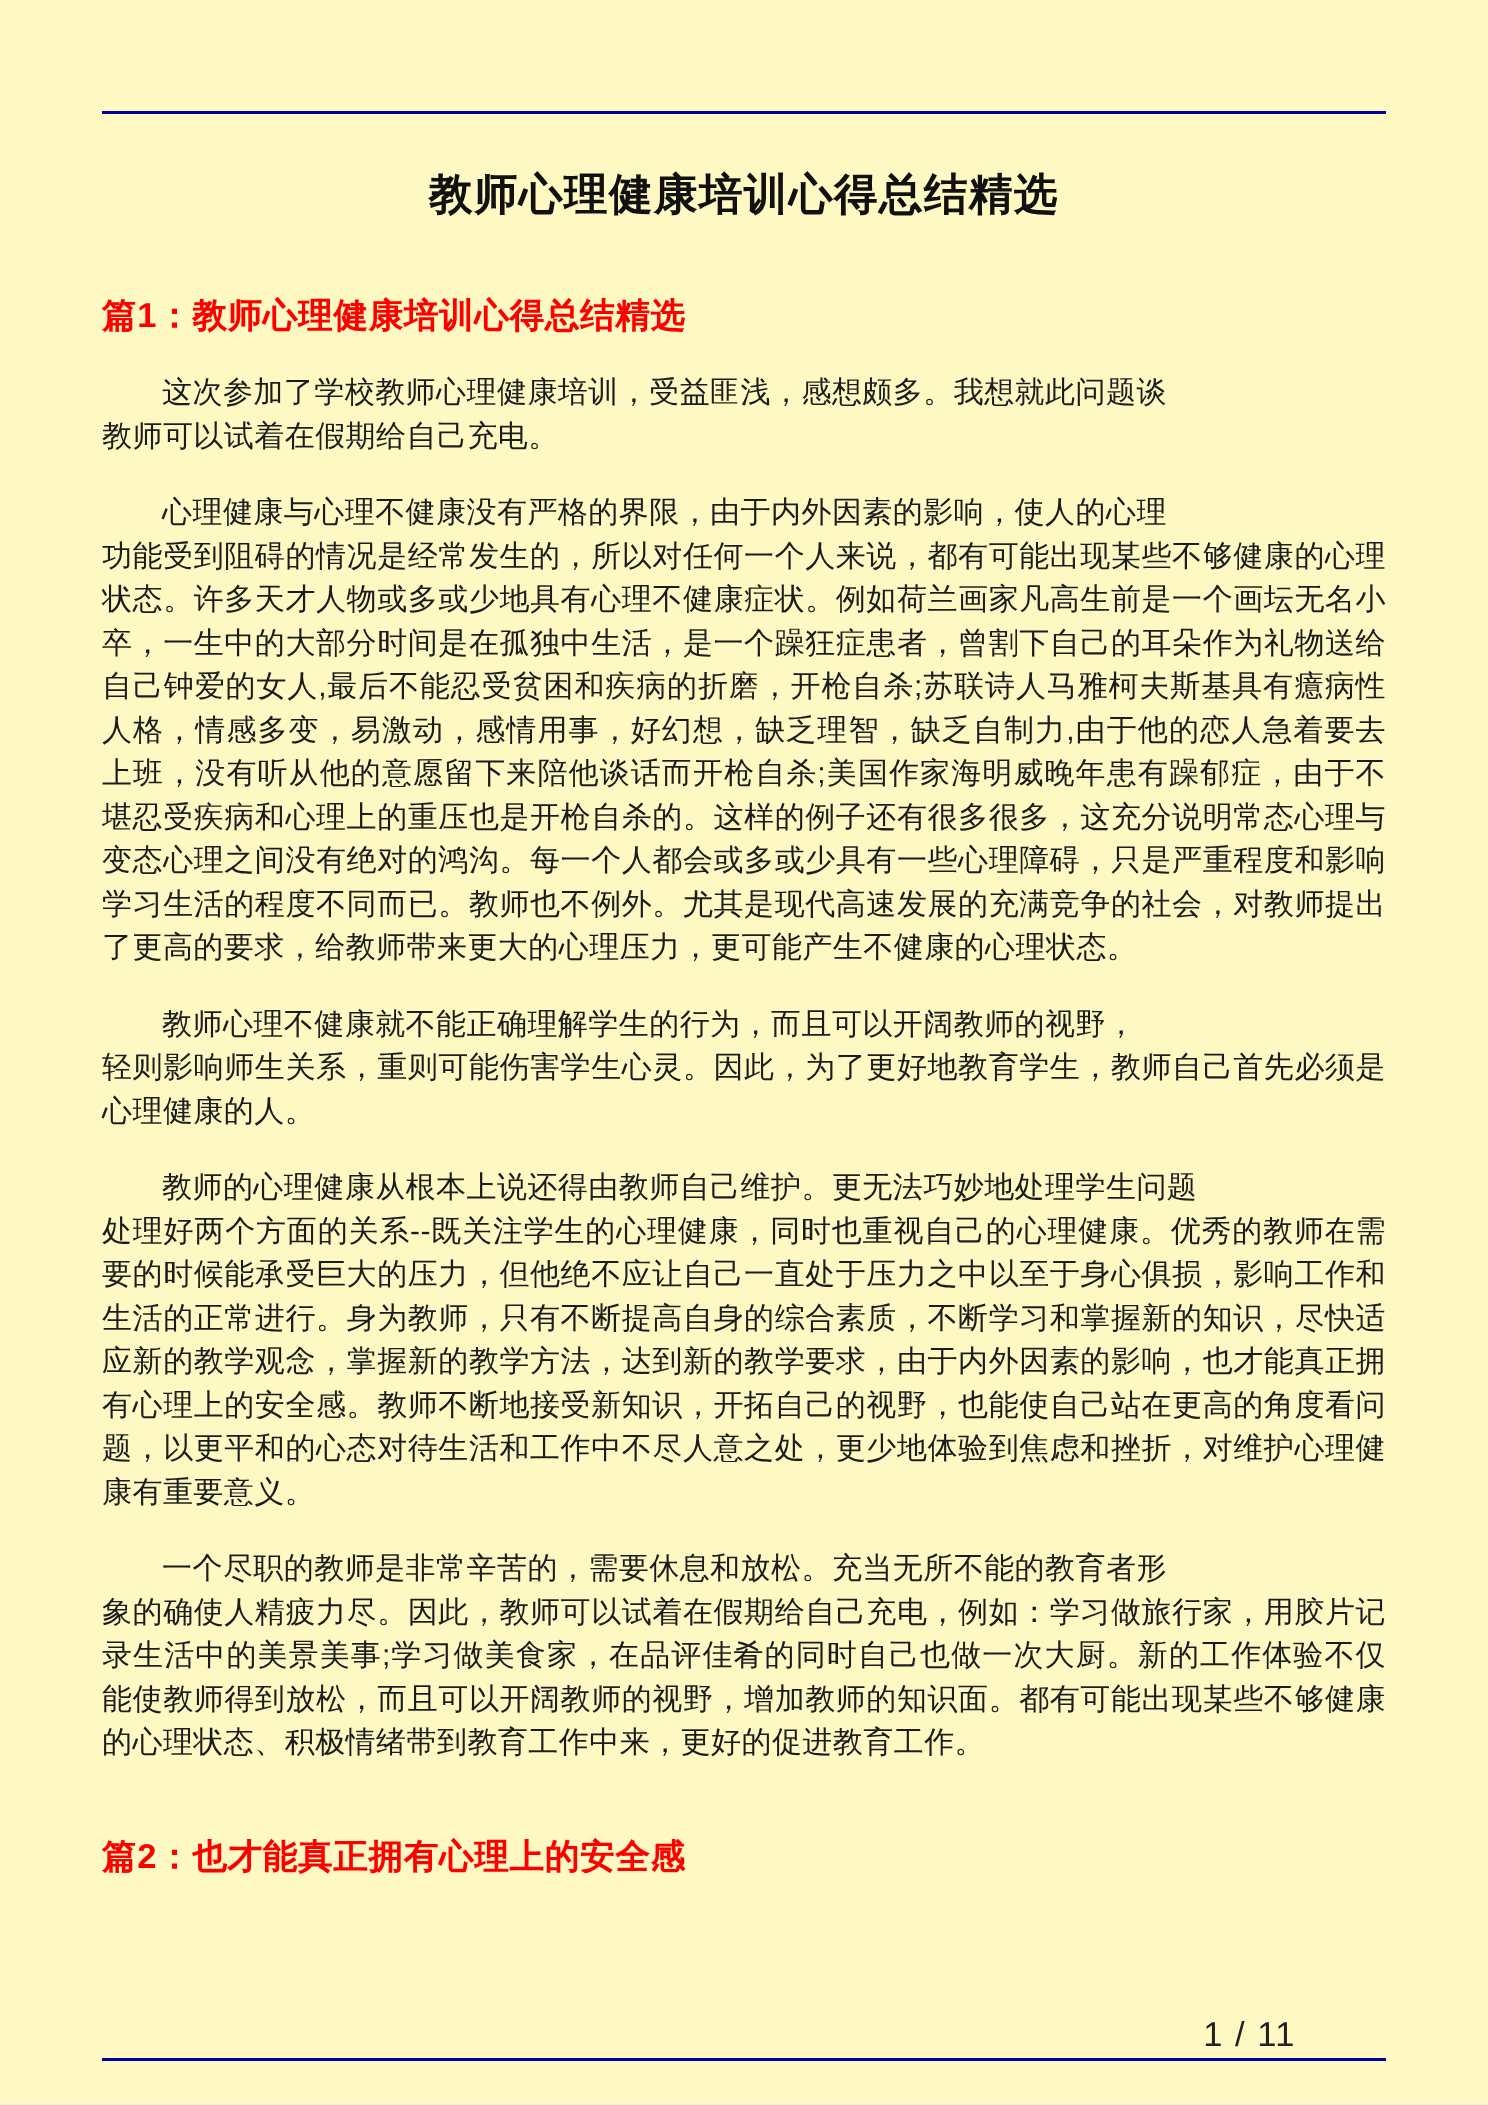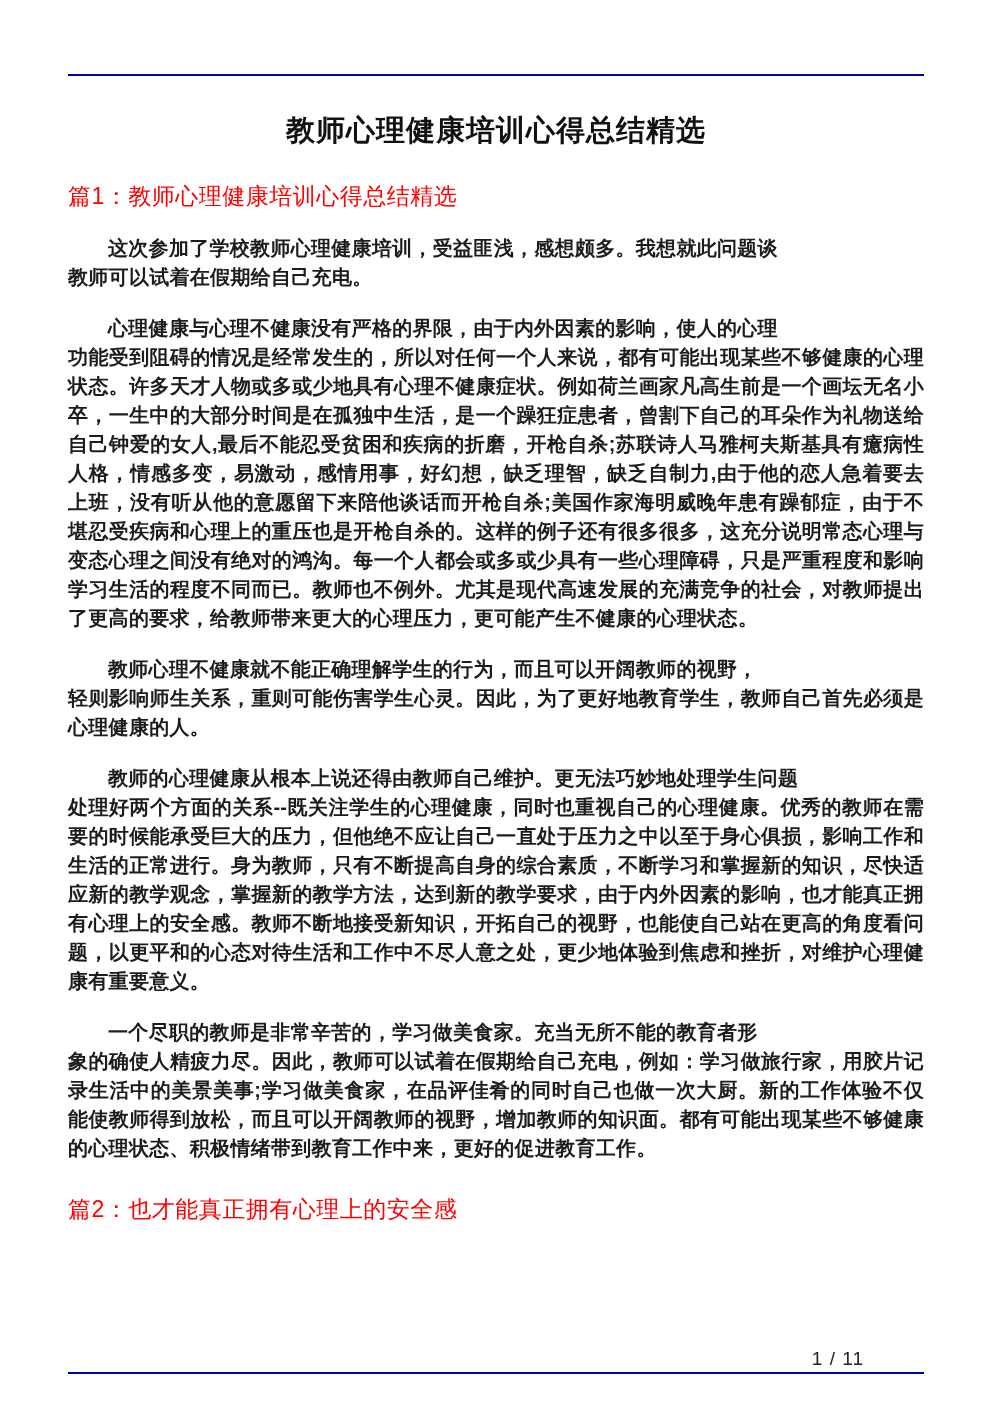--- a/index.html
+++ b/index.html
@@ -4,21 +4,21 @@
 <style>
   html,body { margin:0; padding:0; }
   body {
     font-family: "Liberation Sans", "DejaVu Sans", sans-serif;
     background:#ccccf0;
   }
   .page {
     position:relative;
     width:992px;
     height:1403px;
-    background:#ffffff;
+    background:#fef9c3;
     overflow:hidden;
     color:#1c1c1c;
   }
   .rule-top {
     position:absolute;
     top:74px; left:68px; right:68px;
     height:2px;
     background:#0000a0;
   }
   .content {
@@ -28,42 +28,41 @@
   .doc-title {
     margin:34px 0 0 0;
     text-align:center;
     font-size:29px;
     font-weight:bold;
     color:#111111;
     letter-spacing:1px;
     line-height:40px;
   }
   .section-heading {
-    margin:30px 0 16px 0;
+    margin:44px 0 16px 0;
     font-size:23px;
-    font-weight:400;
+    font-weight:700;
     color:#ff0000;
     line-height:32px;
     letter-spacing:0.5px;
   }
   .para {
     margin:22px 0;
     font-size:20px;
     line-height:29px;
     letter-spacing:0.3px;
     text-align:justify;
     text-indent:2em;
     color:#1c1c1c;
-    font-weight:bold;
   }
   .page-number {
     position:absolute;
     right:128px;
     bottom:33px;
-    font-size:19px;
+    font-size:23px;
     color:#222222;
     letter-spacing:1px;
   }
   .rule-bottom {
     position:absolute;
     bottom:29px; left:68px; right:68px;
     height:2px;
     background:#0000a0;
   }
 </style>
@@ -81,21 +80,21 @@
     <h2 class="section-heading">篇1：教师心理健康培训心得总结精选</h2>
 
     <p class="para"><span>这次参加了学校教师心理健康培训，受益匪浅，感想颇多。我想就此问题谈</span><br><span>教师可以试着在假期给自己充电。</span></p>
 
     <p class="para"><span>心理健康与心理不健康没有严格的界限，由于内外因素的影响，使人的心理</span><br><span>功能受到阻碍的情况是经常发生的，所以对任何一个人来说，都有可能出现某些不够健康的心理状态。许多天才人物或多或少地具有心理不健康症状。例如荷兰画家凡高生前是一个画坛无名小卒，一生中的大部分时间是在孤独中生活，是一个躁狂症患者，曾割下自己的耳朵作为礼物送给自己钟爱的女人,最后不能忍受贫困和疾病的折磨，开枪自杀;苏联诗人马雅柯夫斯基具有癔病性人格，情感多变，易激动，感情用事，好幻想，缺乏理智，缺乏自制力,由于他的恋人急着要去上班，没有听从他的意愿留下来陪他谈话而开枪自杀;美国作家海明威晚年患有躁郁症，由于不堪忍受疾病和心理上的重压也是开枪自杀的。这样的例子还有很多很多，这充分说明常态心理与变态心理之间没有绝对的鸿沟。每一个人都会或多或少具有一些心理障碍，只是严重程度和影响学习生活的程度不同而已。教师也不例外。尤其是现代高速发展的充满竞争的社会，对教师提出了更高的要求，给教师带来更大的心理压力，更可能产生不健康的心理状态。</span></p>
 
     <p class="para"><span>教师心理不健康就不能正确理解学生的行为，而且可以开阔教师的视野，</span><br><span>轻则影响师生关系，重则可能伤害学生心灵。因此，为了更好地教育学生，教师自己首先必须是心理健康的人。</span></p>
 
     <p class="para"><span>教师的心理健康从根本上说还得由教师自己维护。更无法巧妙地处理学生问题</span><br><span>处理好两个方面的关系--既关注学生的心理健康，同时也重视自己的心理健康。优秀的教师在需要的时候能承受巨大的压力，但他绝不应让自己一直处于压力之中以至于身心俱损，影响工作和生活的正常进行。身为教师，只有不断提高自身的综合素质，不断学习和掌握新的知识，尽快适应新的教学观念，掌握新的教学方法，达到新的教学要求，由于内外因素的影响，也才能真正拥有心理上的安全感。教师不断地接受新知识，开拓自己的视野，也能使自己站在更高的角度看问题，以更平和的心态对待生活和工作中不尽人意之处，更少地体验到焦虑和挫折，对维护心理健康有重要意义。</span></p>
 
-    <p class="para"><span>一个尽职的教师是非常辛苦的，学习做美食家。充当无所不能的教育者形</span><br><span>象的确使人精疲力尽。因此，教师可以试着在假期给自己充电，例如：学习做旅行家，用胶片记录生活中的美景美事;学习做美食家，在品评佳肴的同时自己也做一次大厨。新的工作体验不仅能使教师得到放松，而且可以开阔教师的视野，增加教师的知识面。都有可能出现某些不够健康的心理状态、积极情绪带到教育工作中来，更好的促进教育工作。</span></p>
+    <p class="para"><span>一个尽职的教师是非常辛苦的，需要休息和放松。充当无所不能的教育者形</span><br><span>象的确使人精疲力尽。因此，教师可以试着在假期给自己充电，例如：学习做旅行家，用胶片记录生活中的美景美事;学习做美食家，在品评佳肴的同时自己也做一次大厨。新的工作体验不仅能使教师得到放松，而且可以开阔教师的视野，增加教师的知识面。都有可能出现某些不够健康的心理状态、积极情绪带到教育工作中来，更好的促进教育工作。</span></p>
 
     <h2 class="section-heading">篇2：也才能真正拥有心理上的安全感</h2>
 
   </div>
 
   <div class="page-number">1 / 11</div>
 
   <div class="rule-bottom"></div>
 
 </div>

